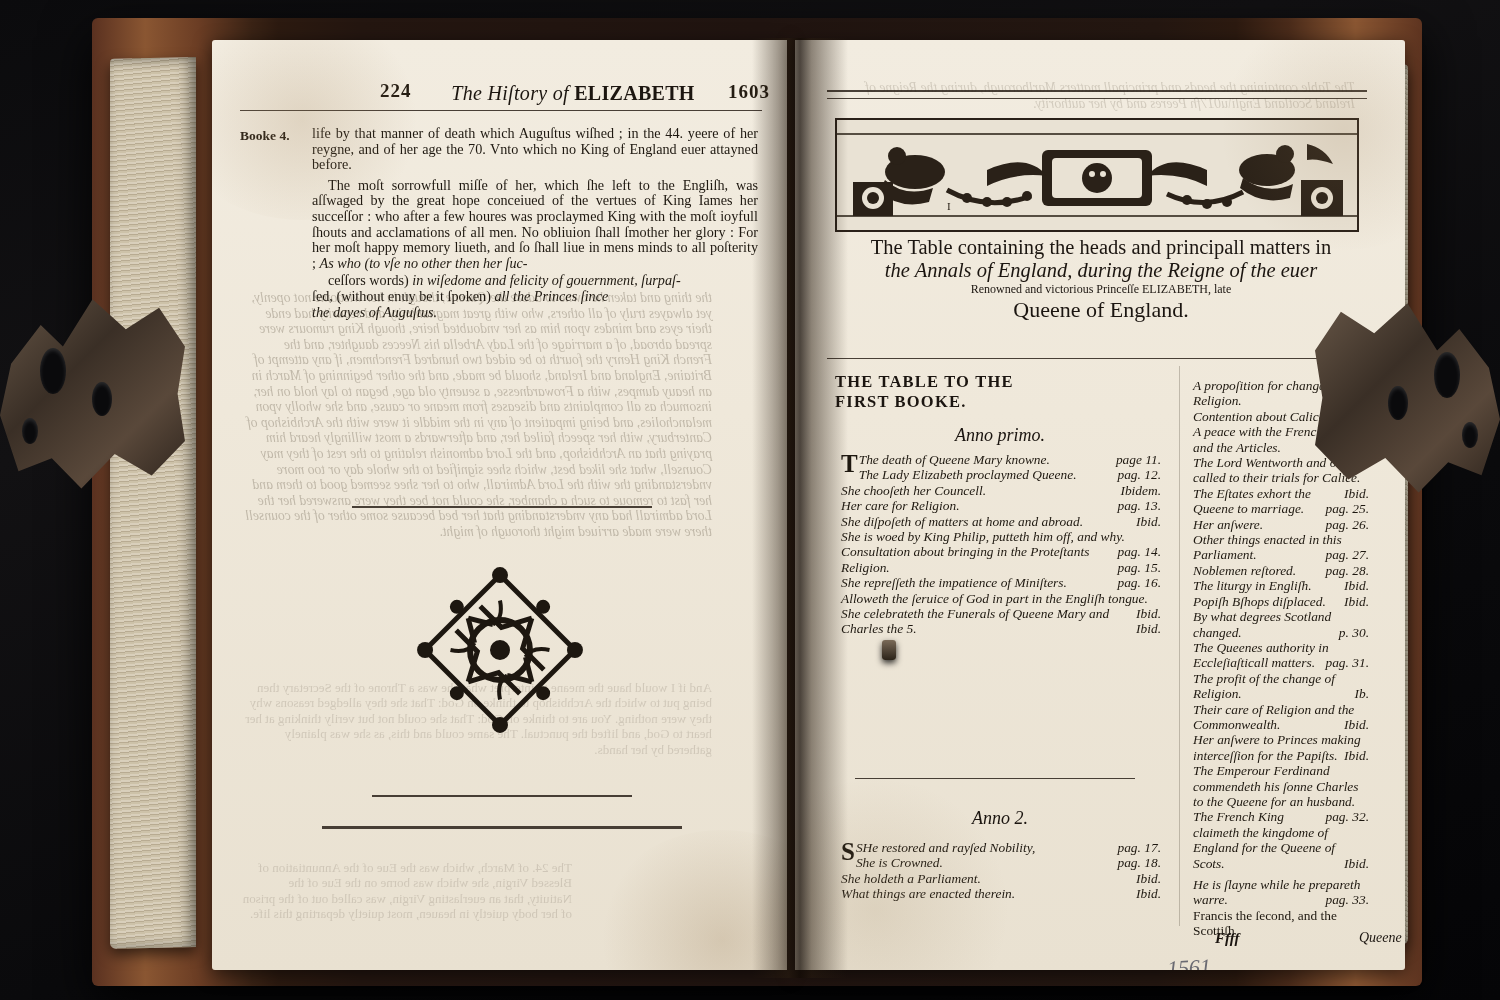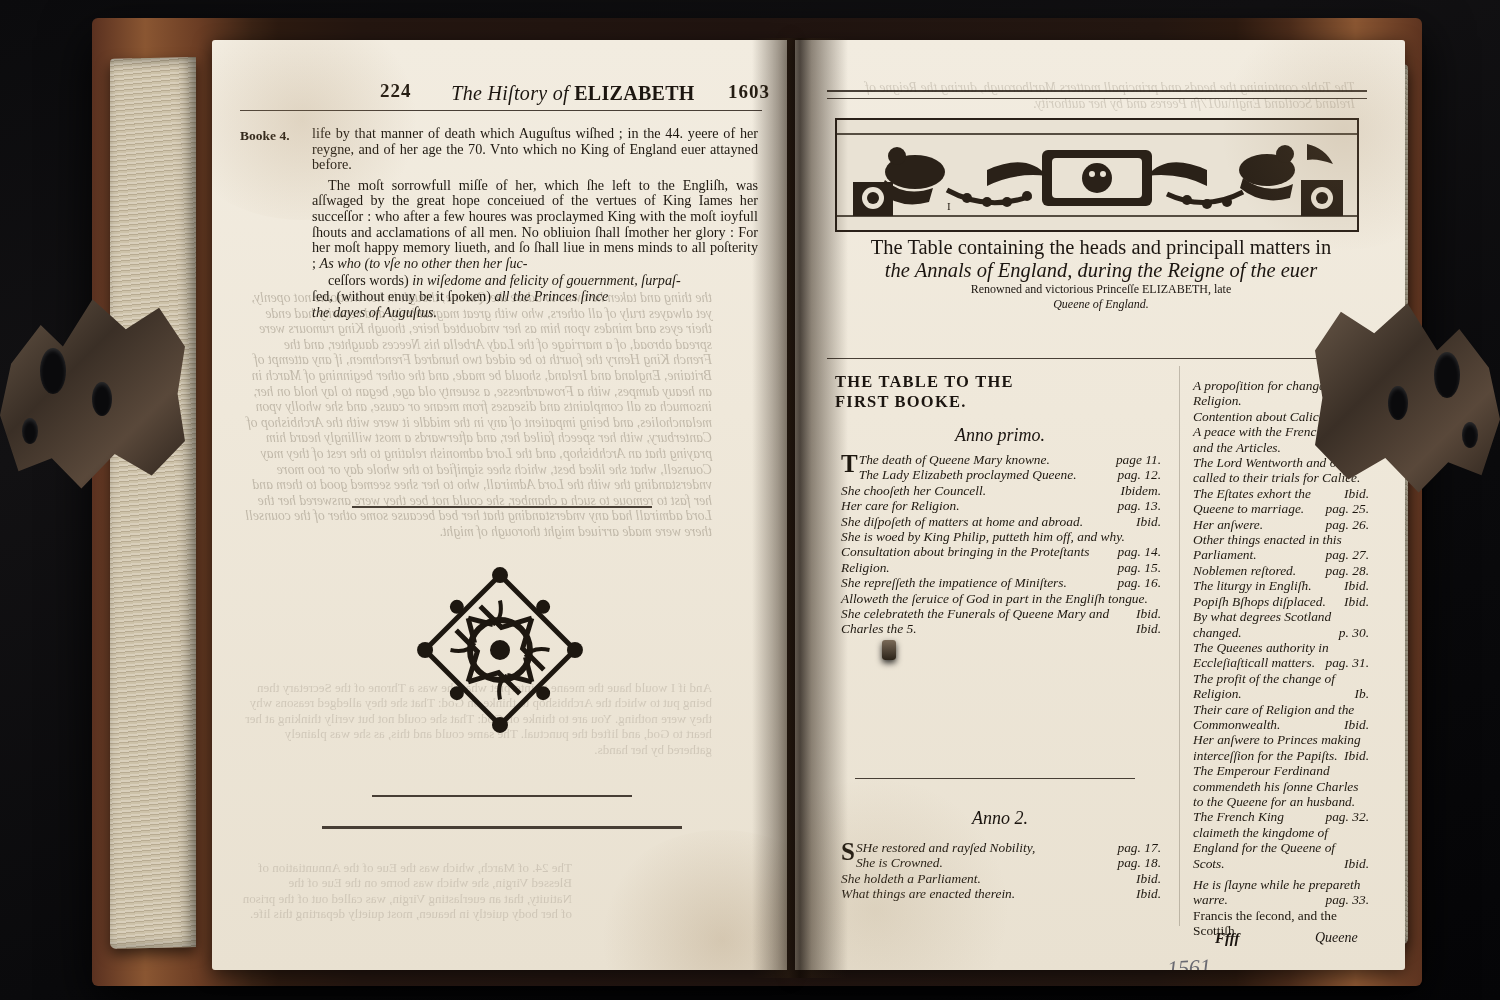--- a/index.html
+++ b/index.html
@@ -82,36 +82,36 @@
 
   
   .woodcut{position:absolute;left:40px;top:78px;width:520px;height:110px;
      background:#e6ded0;border:2px solid #2a2119;overflow:hidden;}
   .woodcut svg{display:block;}
 
   .title-blk{position:absolute;left:26px;width:560px;text-align:center;color:#1b1510;}
   .title-blk .l1{font-size:20.5px;}
   .title-blk .l2{font-size:20.5px;font-style:italic;}
   .title-blk .l3{font-size:12px;}
-  .title-blk .l4{font-size:12px;font-style:italic;text-align:center;}
+  .title-blk .l4{font-size:22px;text-align:center;}
   .sc{font-variant:small-caps;}
 
   .tbl-head{position:absolute;text-align:left;font-size:16.5px;font-weight:700;
      letter-spacing:1.2px;color:#1b1510;}
 
   .anno{position:absolute;text-align:center;font-size:18px;font-style:italic;color:#1b1510;}
 
   .idx{position:absolute;font-size:13.4px;line-height:15.4px;color:#1e1810;font-style:italic;}
   .idx .row{display:block;margin-bottom:0px;}
   .idx .r{float:right;font-style:italic;}
   .dropcap{float:left;font-size:25px;line-height:19px;font-style:normal;
      font-weight:700;margin:2px 1px 0 0;}
 
   .sig{position:absolute;font-size:15px;font-weight:700;font-style:italic;color:#1b1510;}
-  .catch{position:absolute;font-size:14px;font-style:italic;color:#1b1510;}
+  .catch{position:absolute;font-size:14px;font-style:italic;color:#1b1510;margin-left:44px;}
 
   .pencil{position:absolute;font-size:22px;color:#6a6a72;font-style:italic;
      transform:rotate(-3deg);font-family:"Liberation Serif",serif;}
 
   .showthru{position:absolute;color:#8a8070;opacity:.45;font-size:13.6px;
      line-height:15.6px;transform:scaleX(-1);font-style:italic;}
   .showthru2{position:absolute;color:#9a9082;opacity:.33;font-size:13px;
      line-height:15.4px;transform:scaleX(-1);}
 </style>
 </head>

